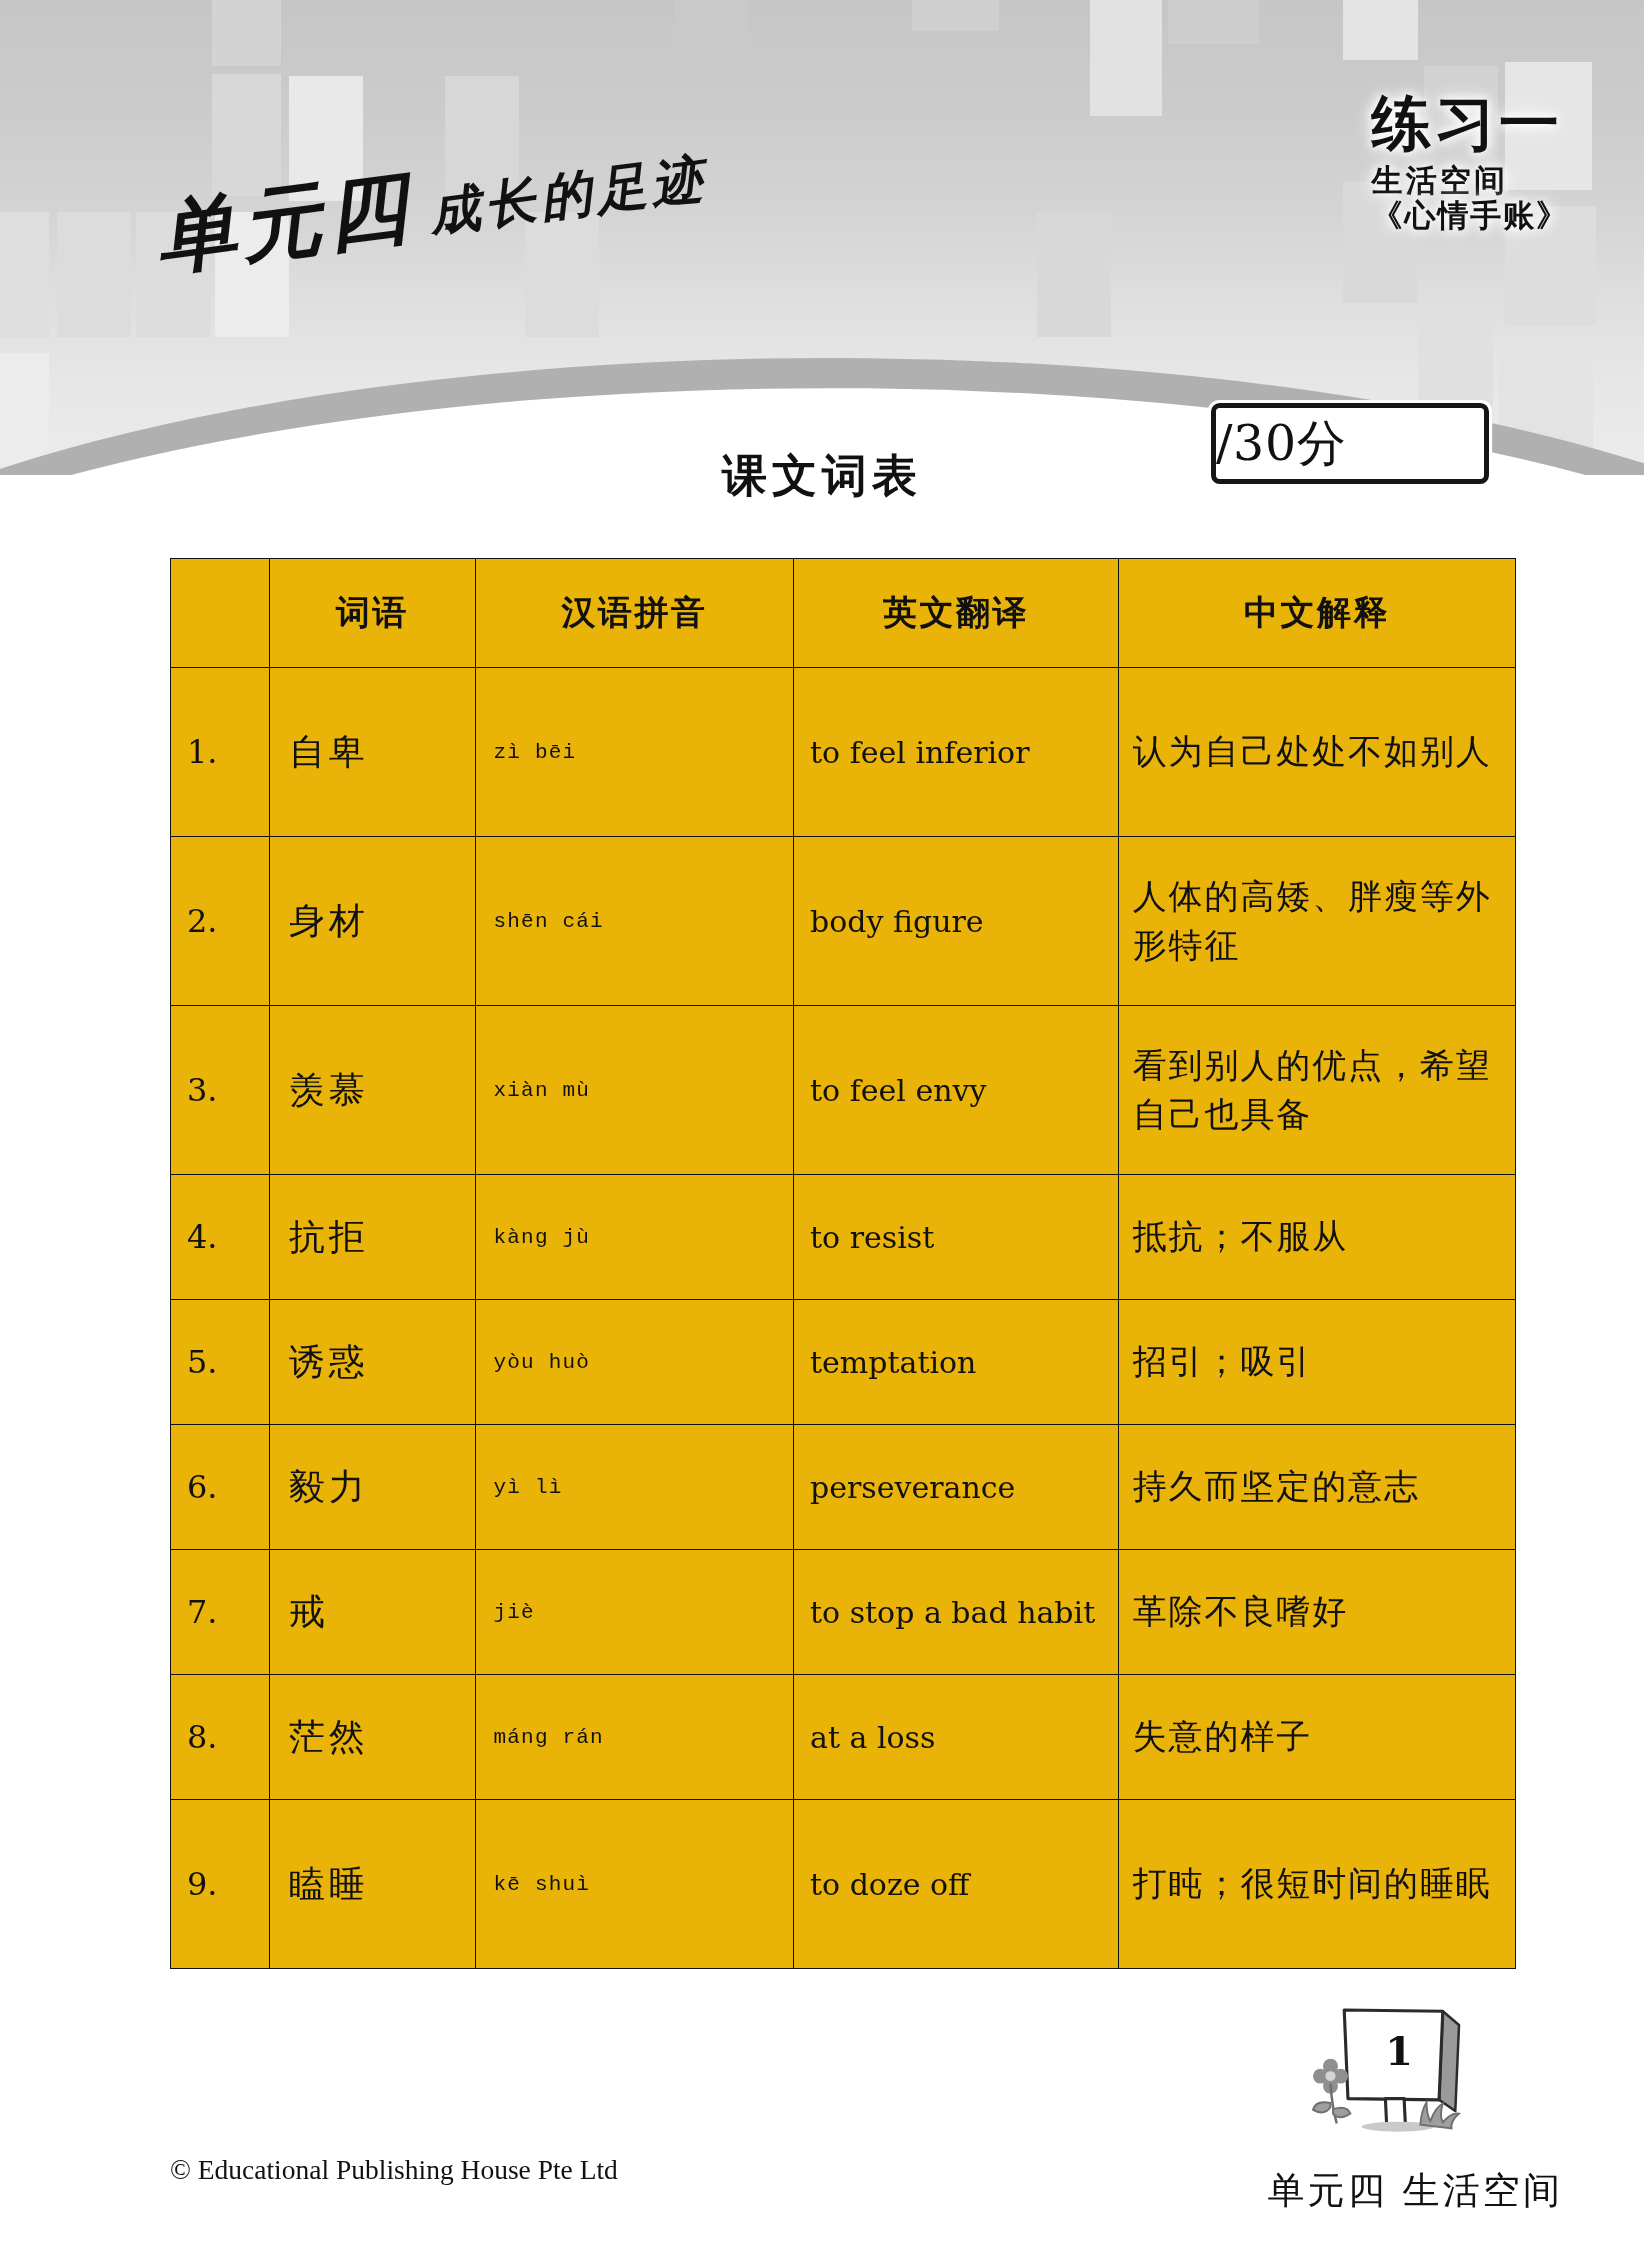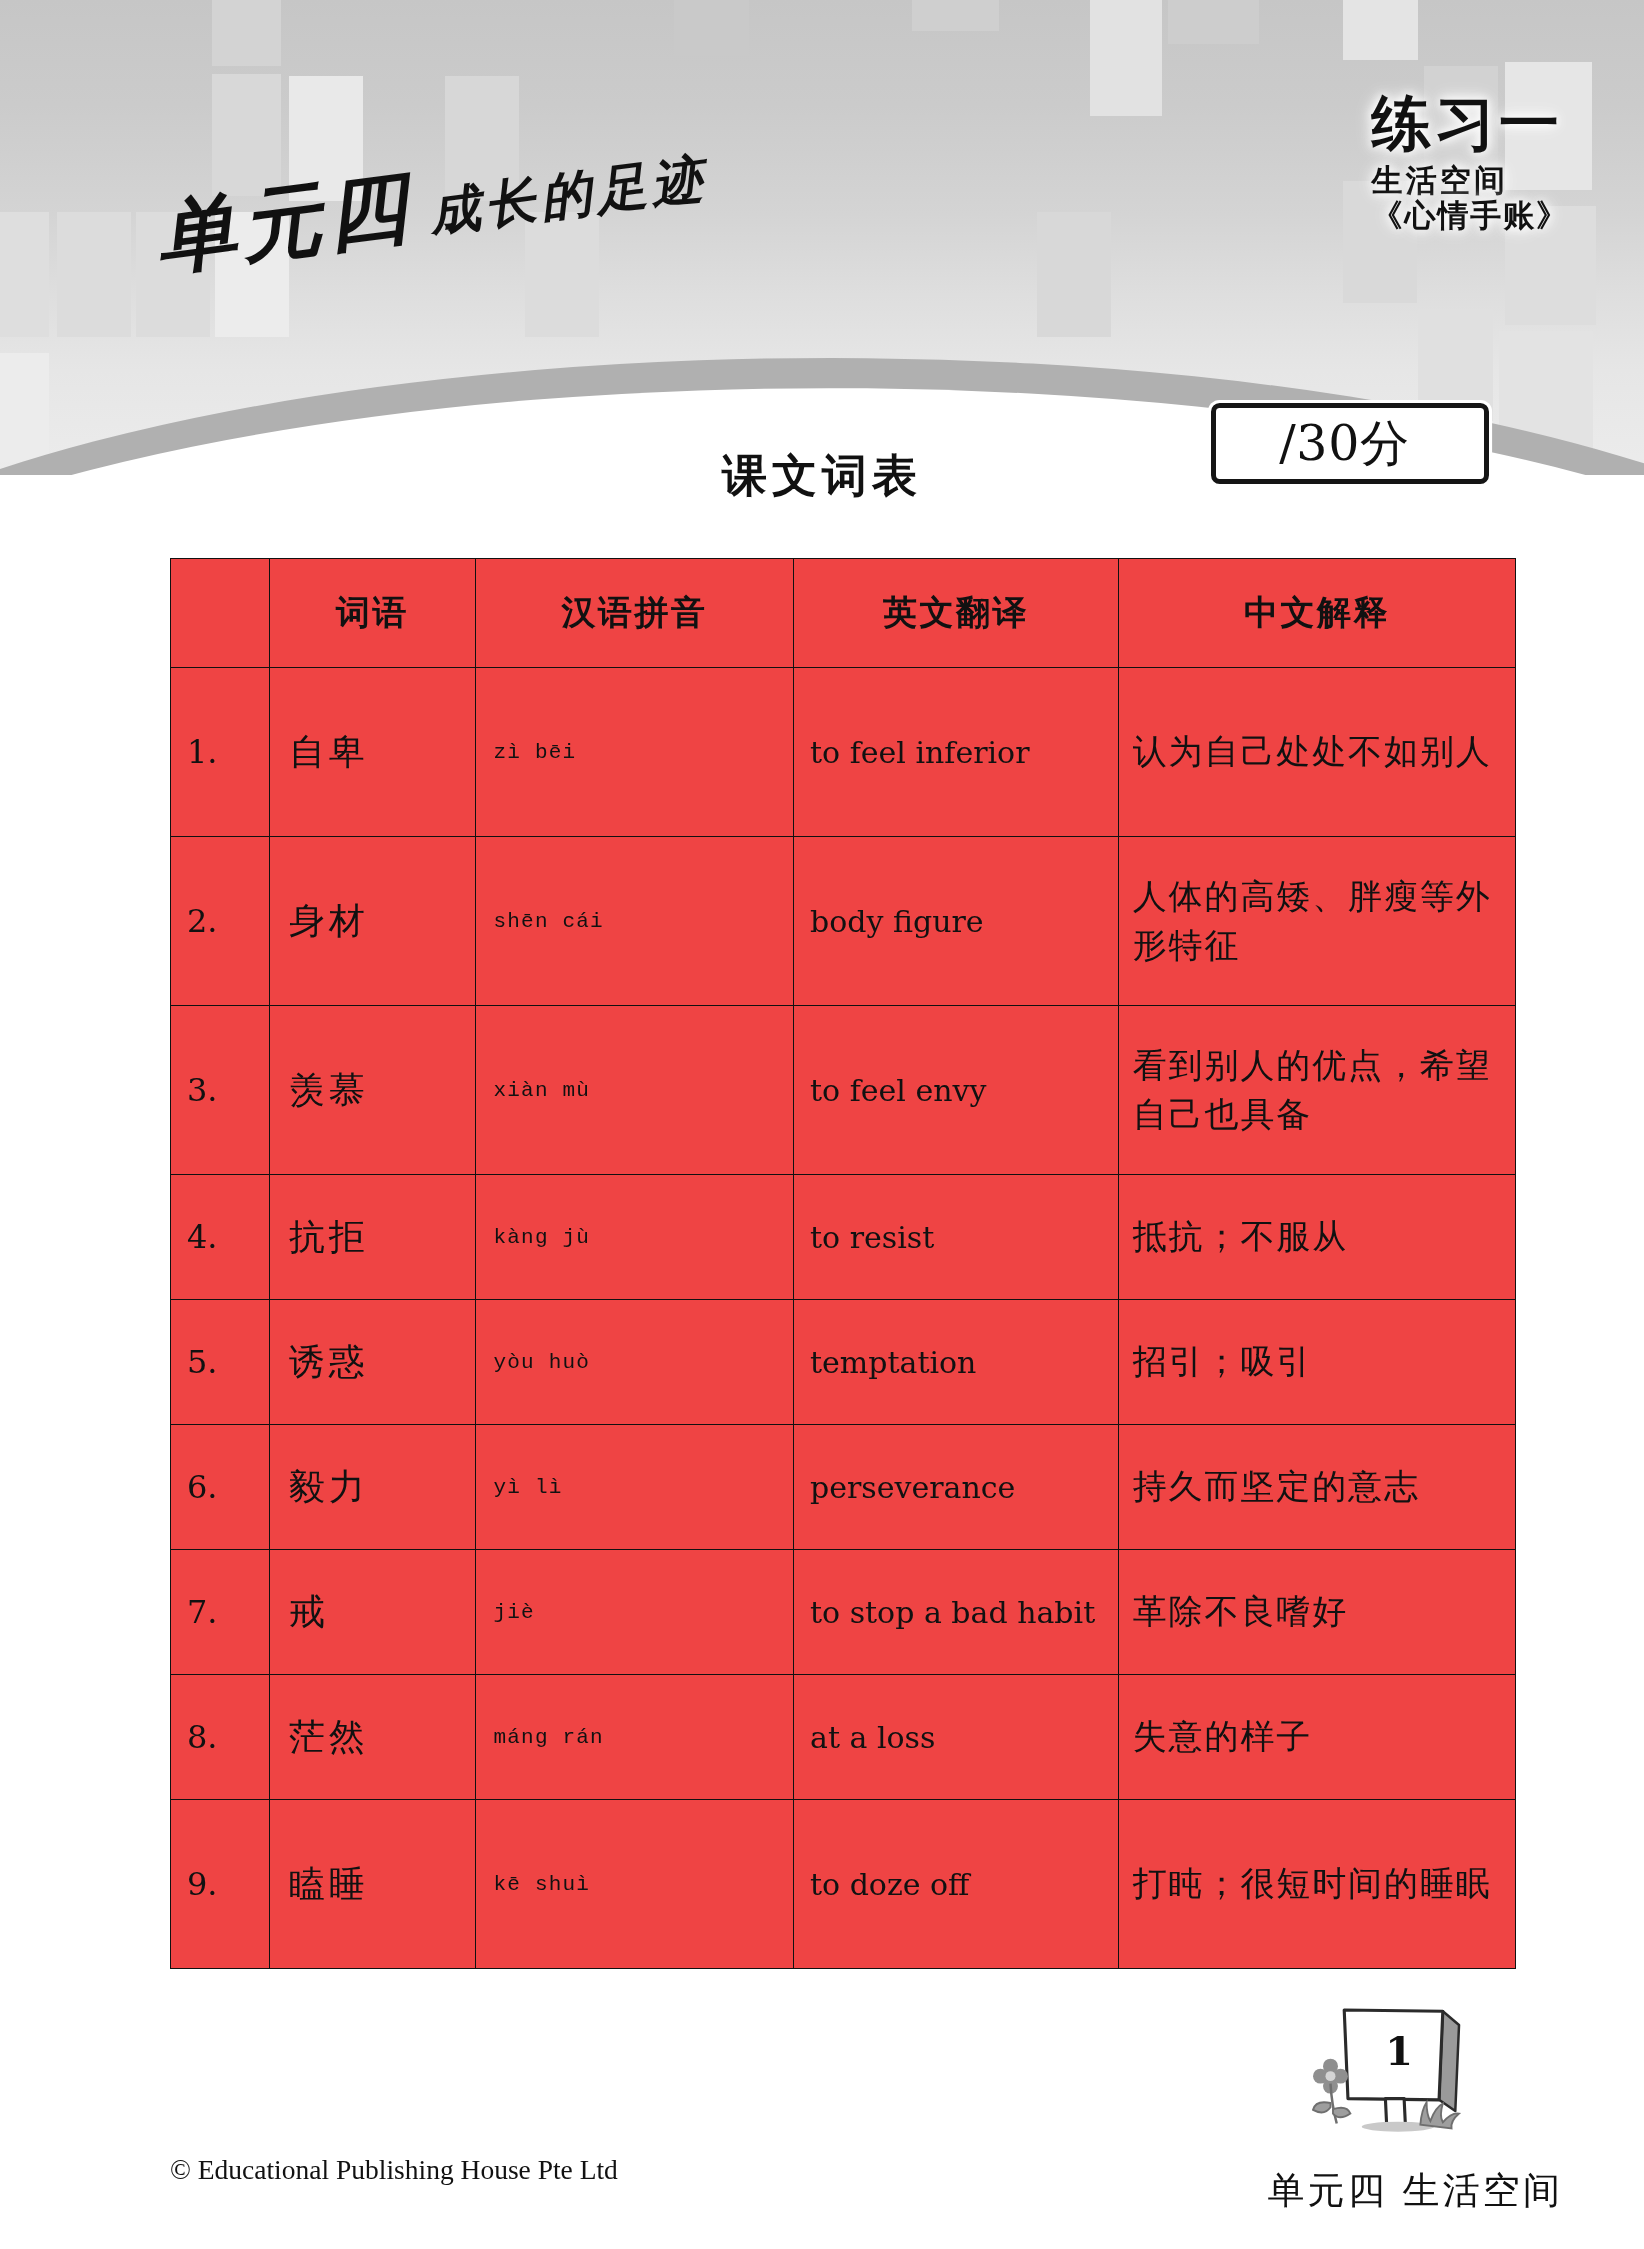--- a/index.html
+++ b/index.html
@@ -104,21 +104,21 @@
     left: 1211px;
     top: 403px;
     width: 278px;
     height: 81px;
     border: 5.6px solid #151515;
     border-radius: 8.7px;
     background: #fff;
     box-shadow: 0 0 0 3.1px #ffffff;
     display: flex;
     align-items: center;
-    justify-content: center;
+    justify-content: flex-start;
     box-sizing: border-box;
   }
   .score-box .score-text {
     font-family: "DejaVu Serif", serif;
     font-size: 49px;
     color: #111;
     padding-right: 11.2px;
     letter-spacing: 0.6px;
     line-height: 1;
   }
@@ -138,21 +138,21 @@
   }
 
   
   .vocab-table {
     position: absolute;
     left: 170px;
     top: 558px;
     width: 1344px;
     border-collapse: collapse;
     table-layout: fixed;
-    background: #ef4444;
+    background: #eab308;
   }
   .vocab-table td, .vocab-table th {
     border: 1.9px solid #111;
     vertical-align: middle;
     padding: 0 13.7px;
     box-sizing: border-box;
   }
   .vocab-table thead th {
     height: 109px;
     text-align: center;

